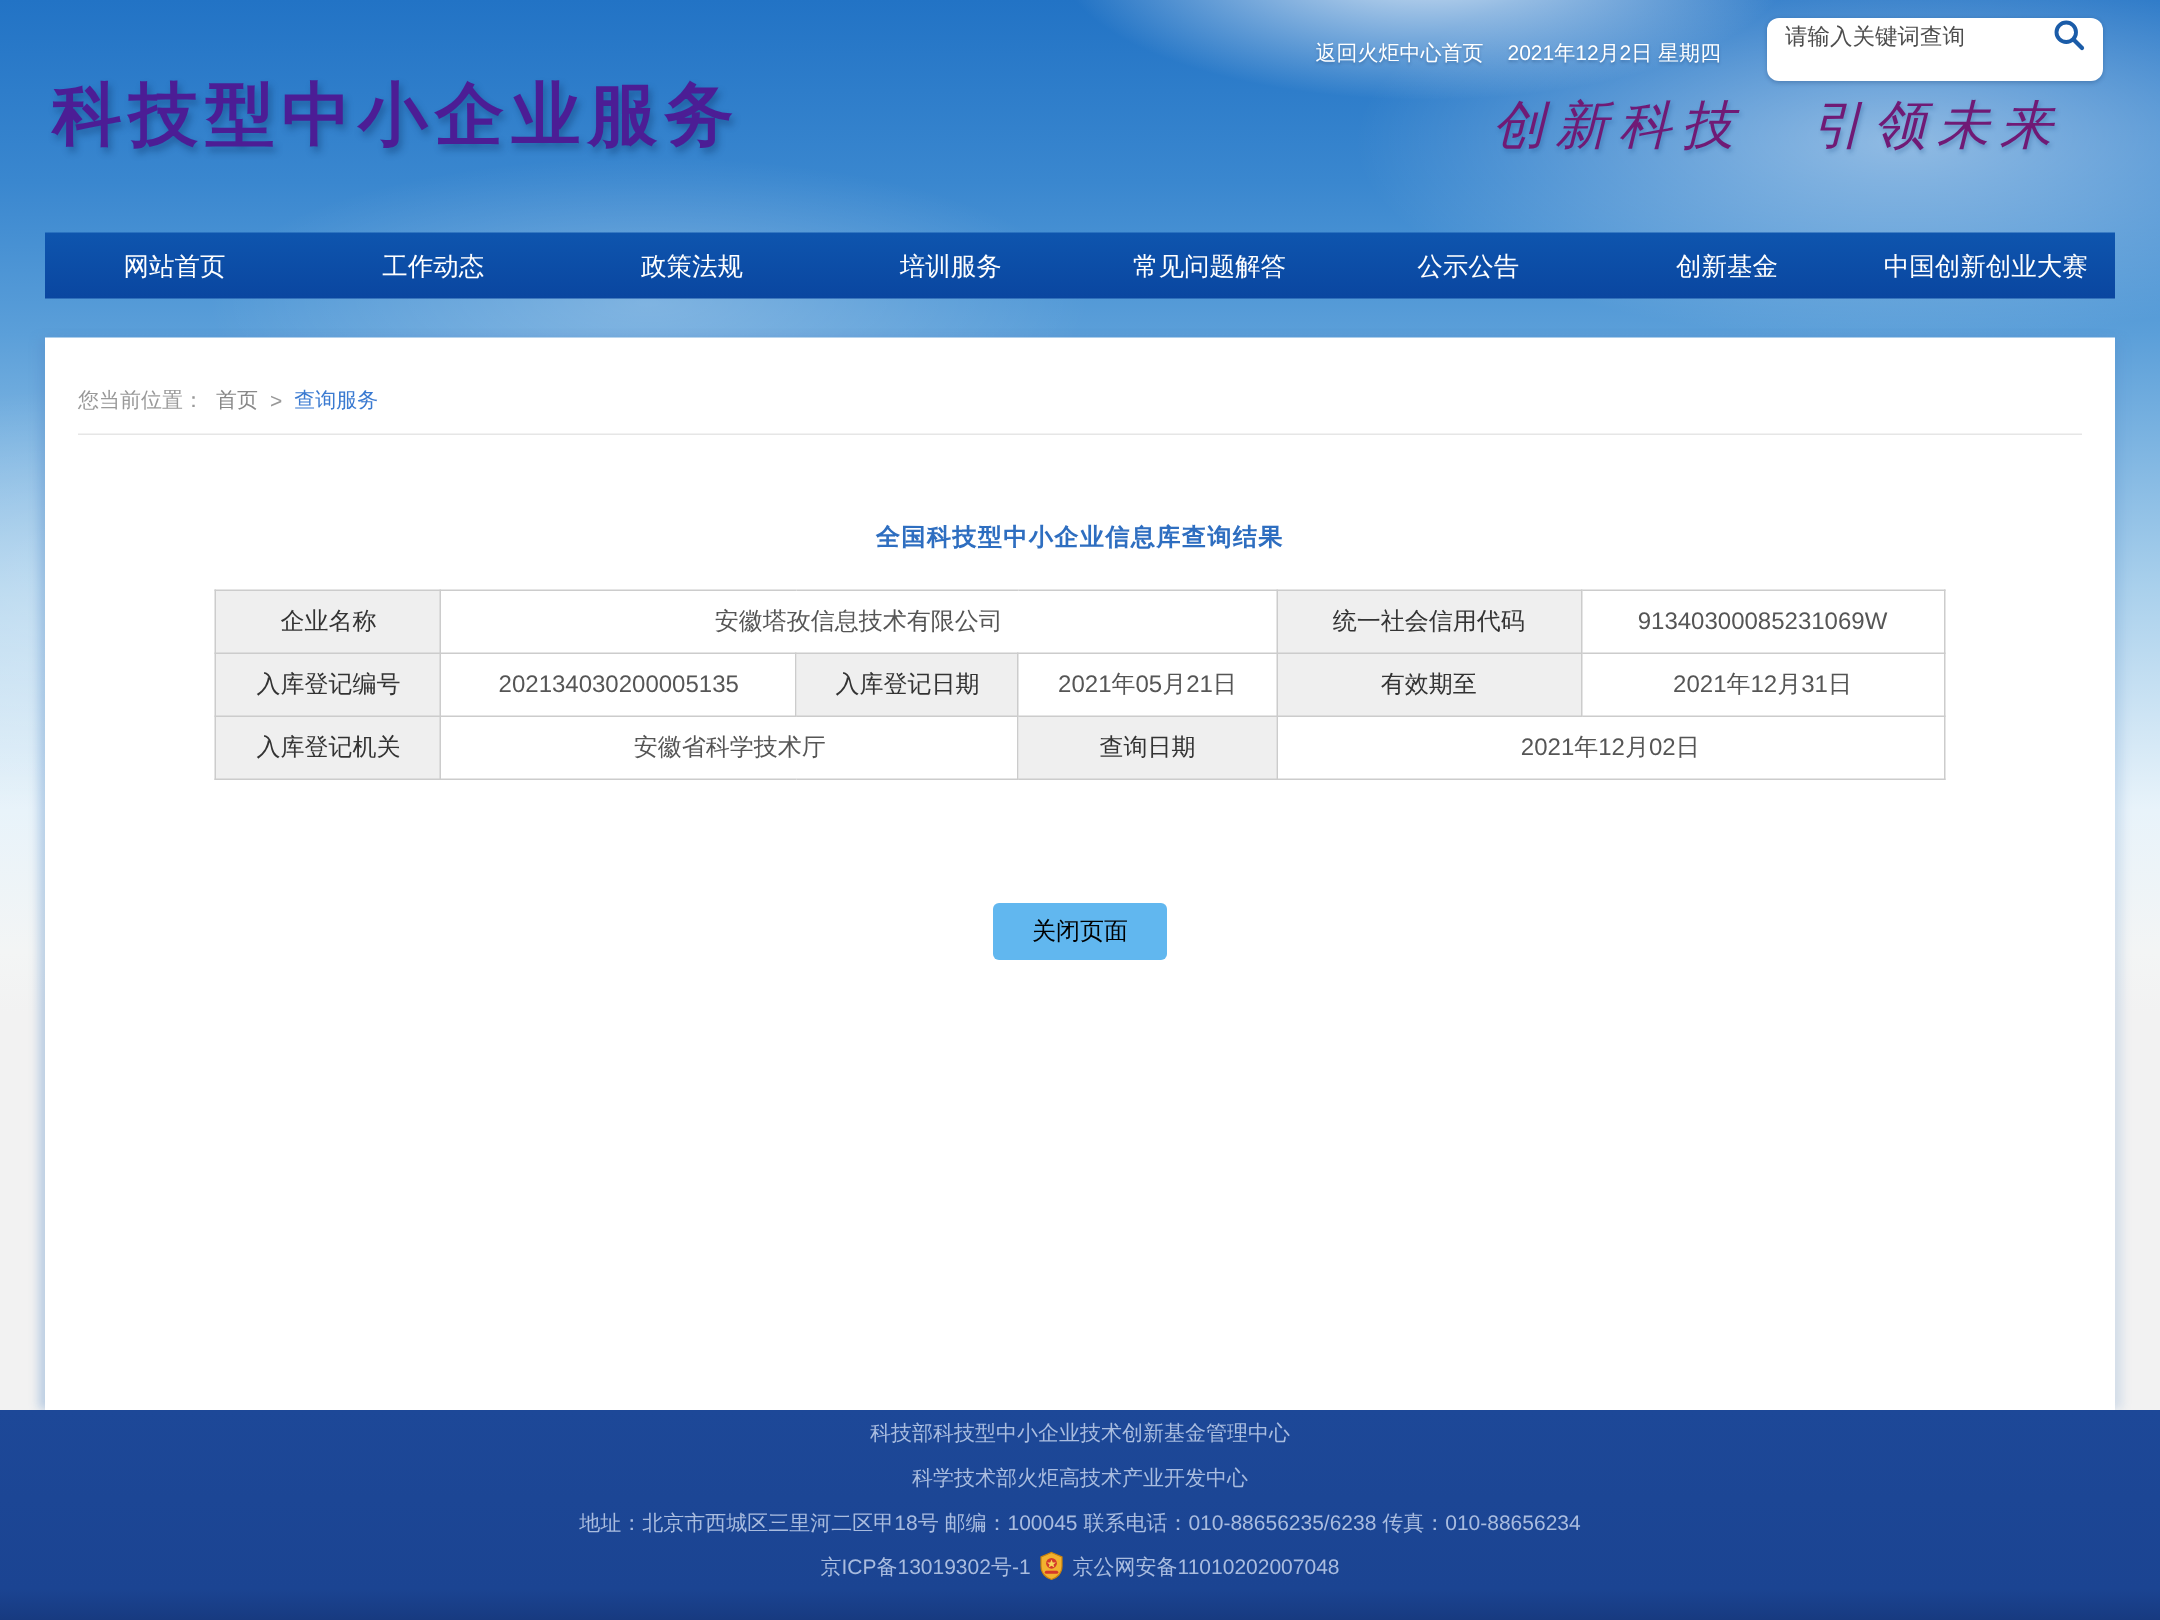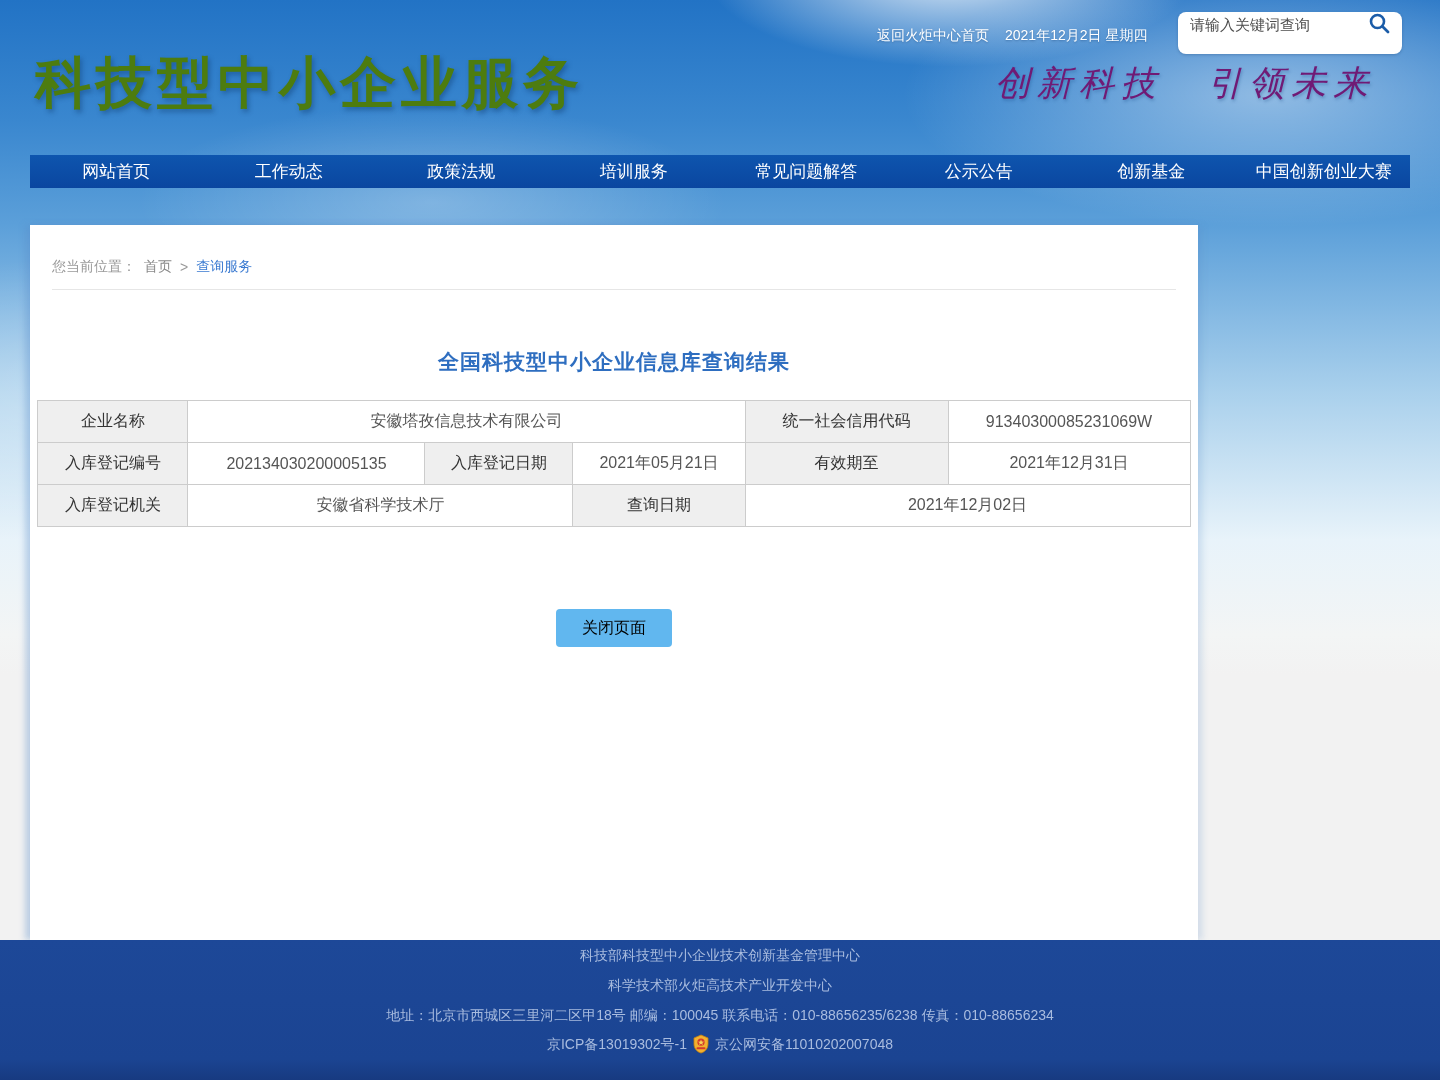--- a/index.html
+++ b/index.html
@@ -17,21 +17,21 @@
       radial-gradient(ellipse 340px 130px at 66% -4%, rgba(255,255,255,.85), rgba(255,255,255,0) 72%),
       radial-gradient(ellipse 520px 190px at 88% 14%, rgba(255,255,255,.45), rgba(255,255,255,0) 70%),
       radial-gradient(ellipse 420px 140px at 30% 30%, rgba(255,255,255,.25), rgba(255,255,255,0) 70%),
       radial-gradient(ellipse 600px 200px at 10% 60%, rgba(255,255,255,.35), rgba(255,255,255,0) 75%),
       linear-gradient(180deg, #2273c5 0%, #3a87cf 18%, #5b9fd9 33%, #a9d0ec 58%, #e8f3fa 80%, #f3f5f5 94%, #f2f2f2 100%);
   }
   
   .logo {
     position:absolute; top:46px; left:35px;
     font-family:Liberation Mono, monospace;
-    font-size:56px; font-weight:bold; color:#4d7c0f;
+    font-size:46px; font-weight:bold; color:#4c1d95;
     letter-spacing:5px;
     text-shadow:2px 3px 5px rgba(10,50,100,.4);
   }
   .slogan {
     position:absolute; top:60px; left:995px; width:400px;
     font-family:"DejaVu Serif", serif;
     font-style:italic; font-size:35px; color:#701a75;
     letter-spacing:7px; word-spacing:26px; white-space:nowrap;
     text-shadow:1px 2px 3px rgba(30,80,140,.35);
   }
@@ -50,45 +50,45 @@
   }
   .searchbox input {
     border:none; outline:none; flex:1; min-width:0;
     font-size:15px; color:#333; background:transparent;
     font-family:"Liberation Sans", sans-serif;
   }
   .searchbox input::placeholder { color:#4d4d4d; opacity:1; }
   .search-btn { background:none; border:none; cursor:pointer; width:30px; height:30px; display:flex; align-items:center; justify-content:center; }
   
   .nav {
-    position:absolute; top:155px; left:30px; width:1380px; height:33px;
+    position:absolute; top:155px; left:30px; width:1380px; height:44px;
     background:linear-gradient(180deg,#0e55ae,#0a46a0);
     display:flex; align-items:stretch;
   }
   .nav-item {
     flex:1; display:flex; align-items:center; justify-content:center;
     color:#fff; font-size:17px; cursor:pointer; white-space:nowrap;
   }
   
   .card {
-    position:absolute; top:225px; left:30px; width:1168px; height:715px;
+    position:absolute; top:225px; left:30px; width:1380px; height:715px;
     background:#fff;
     box-shadow:-5px 0 6px rgba(90,140,200,.35), 5px 0 6px rgba(90,140,200,.18);
   }
   .breadcrumb {
     padding:33px 0 0 22px; font-size:14px; color:#999;
     display:flex; gap:8px; align-items:center;
   }
   .breadcrumb .home { color:#888; cursor:pointer; text-decoration:none; }
   .breadcrumb .sep { color:#999; }
   .breadcrumb .current { color:#3a7ad1; cursor:pointer; text-decoration:none; }
   .divider { margin:13px 22px 0 22px; border-top:1px solid #e6e6e6; height:0; }
   .page-title {
     margin-top:58px; text-align:center;
-    font-size:21px; font-weight:bold; color:#2e6ec0; letter-spacing:1px;
+    font-size:16px; font-weight:bold; color:#2e6ec0; letter-spacing:1px;
   }
   
   table.result {
     margin:24px auto 0 auto; width:1152px;
     border-collapse:collapse; font-size:16px; table-layout:fixed;
   }
   table.result td {
     border:1px solid #ccc; height:42px; text-align:center;
     overflow:hidden; white-space:nowrap;
   }

